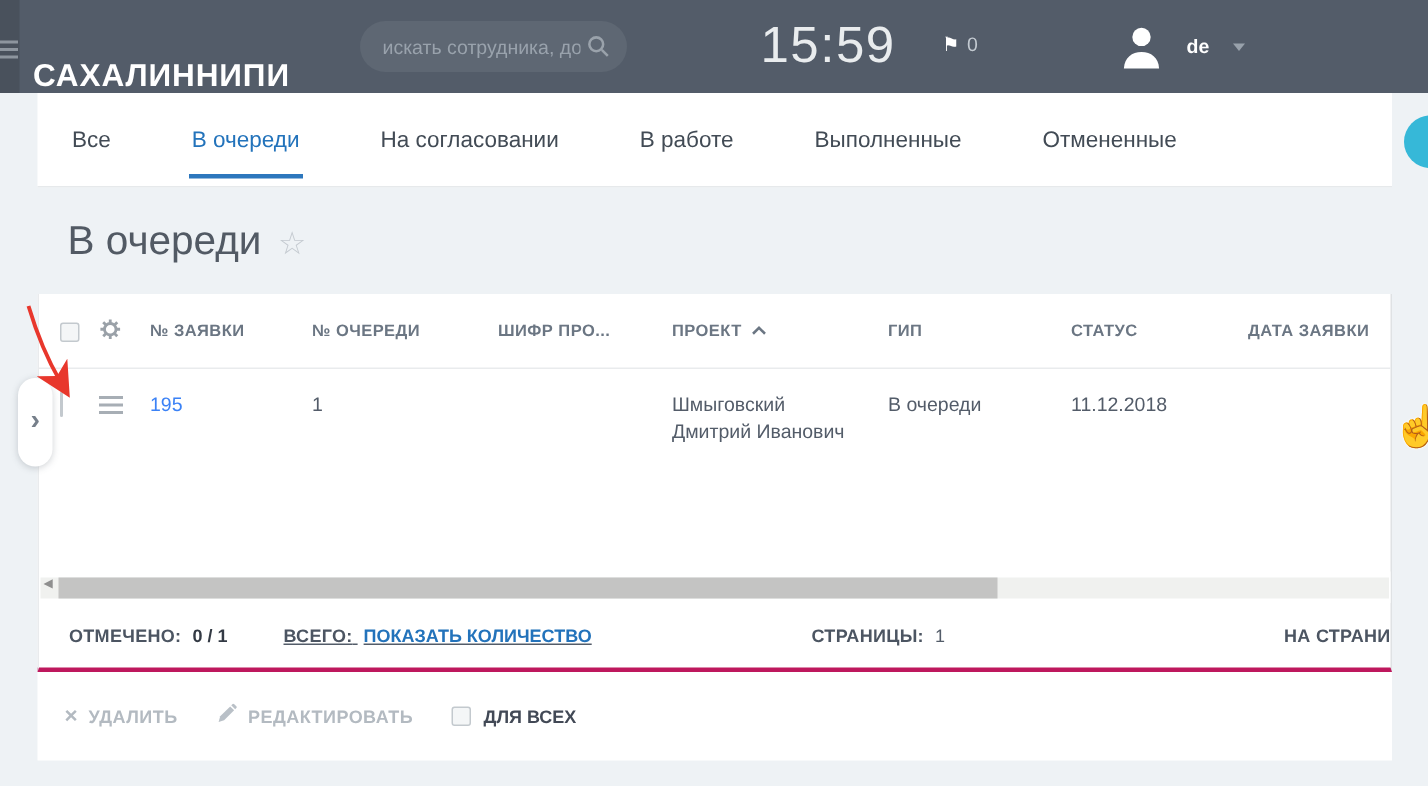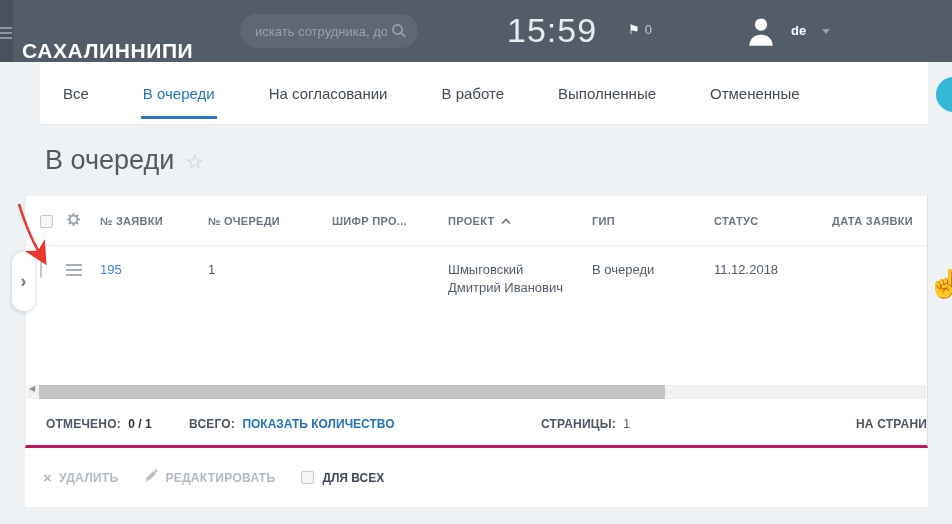--- a/index.html
+++ b/index.html
@@ -25,21 +25,21 @@
   .flag-wrap { position:absolute; left:628px; top:22px; color:#fff; font-size:13px; }
   .flag-count { color:#c3cad1; margin-left:5px; font-size:13px; }
   .avatar { position:absolute; left:745px; top:16px; }
   .user-name { position:absolute; left:791px; top:23px; color:#fff; font-size:13px; font-weight:bold; }
   .caret-down { position:absolute; left:822px; top:29px; width:0; height:0; border-left:4px solid transparent; border-right:4px solid transparent; border-top:5px solid #98a1ab; }
 
   
   .content { position:absolute; left:25px; top:62px; width:903px; }
 
   
-  .tabbar { height:63px; background:#fff; border-bottom:1px solid #e6e9eb; display:flex; align-items:center; padding-left:23px; gap:54px;margin-left:15px; }
+  .tabbar { height:63px; background:#fff; border-bottom:1px solid #e6e9eb; display:flex; align-items:center; padding-left:23px; gap:54px; }
   .tab { font-size:15px; color:#424b55; cursor:pointer; position:relative; height:100%; display:flex; align-items:center; white-space:nowrap; }
   .tab.active { color:#2373bb; }
   .tab.active::after { content:""; position:absolute; left:-2px; right:-2px; bottom:5px; height:3px; background:#2d77bd; }
 
   
   .title-row { height:71px; display:flex; align-items:center; padding-left:20px; }
   .page-title { font-size:27px; font-weight:300; color:#525a64; }
   .fav-star { font-size:21px; color:#c4cad0; margin-left:11px; margin-top:3px; cursor:pointer; }
 
   
@@ -191,21 +191,21 @@
         <div class="scroll-thumb"></div>
       </div>
     </div>
   </div>
 
   <div class="gridfooter">
     <div class="fitem" style="left:20px;">
       <span class="flabel">ОТМЕЧЕНО:</span>
       <span class="fvalue">0 / 1</span>
     </div>
-    <div class="fitem" style="left:163px;">
+    <div class="fitem" style="left:163px;text-decoration:underline;">
       <span class="flabel">ВСЕГО:</span>
       <a class="flink">ПОКАЗАТЬ КОЛИЧЕСТВО</a>
     </div>
     <div class="fitem" style="left:515px;">
       <span class="flabel">СТРАНИЦЫ:</span>
       <span class="fvalue" style="font-weight:normal;color:#535c69;">1</span>
     </div>
     <div class="fitem" style="left:830px;">
       <span class="flabel">НА СТРАНИЦ</span>
     </div>

